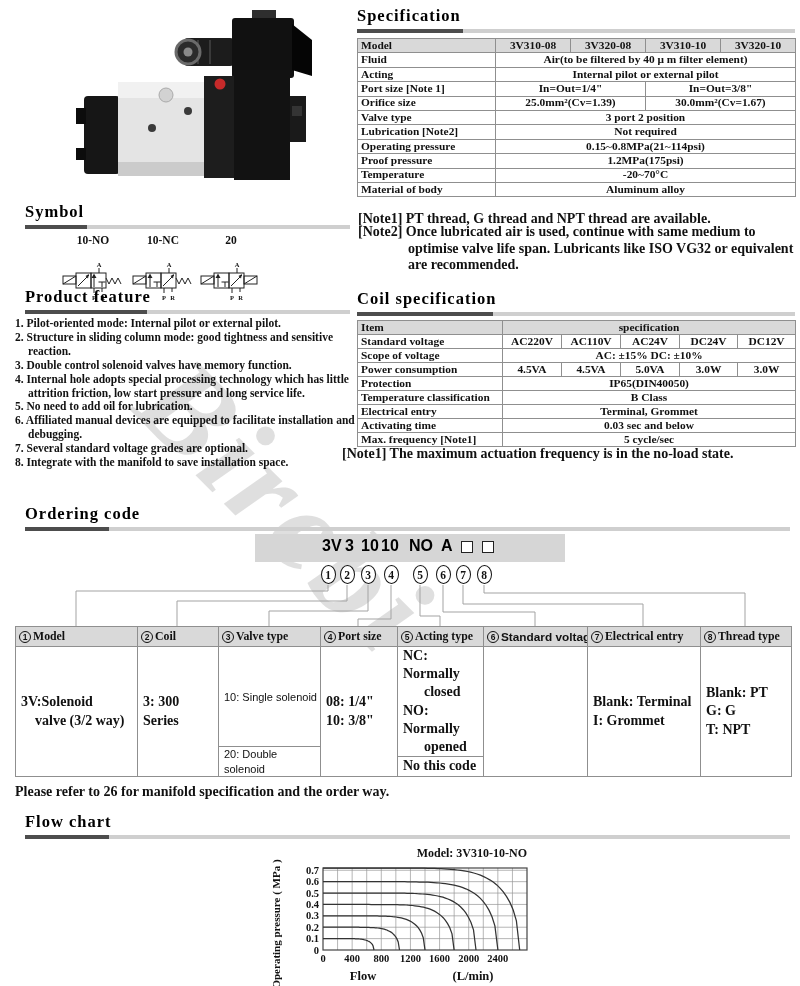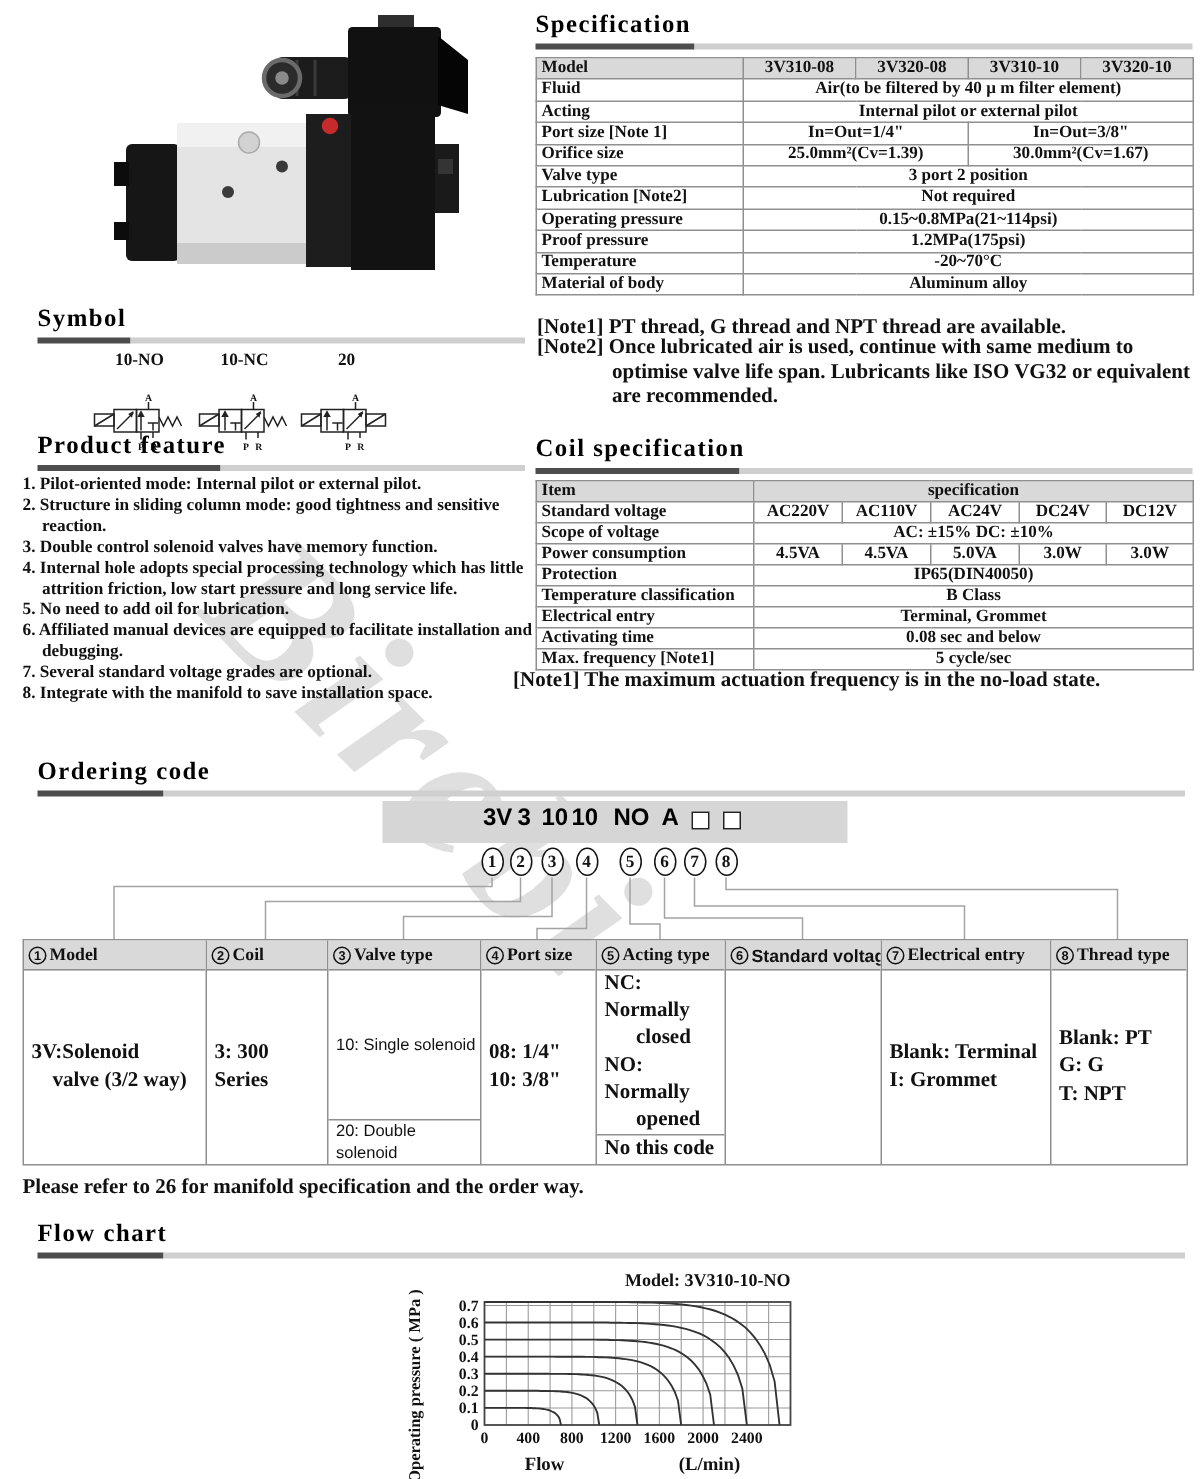--- a/index.html
+++ b/index.html
@@ -310,21 +310,21 @@
       <tr>
         <td class="l">Temperature classification</td>
         <td colspan="5">B Class</td>
       </tr>
       <tr>
         <td class="l">Electrical entry</td>
         <td colspan="5">Terminal, Grommet</td>
       </tr>
       <tr>
         <td class="l">Activating time</td>
-        <td colspan="5">0.08 sec and below</td>
+        <td colspan="5">0.03 sec and below</td>
       </tr>
       <tr>
         <td class="l">Max. frequency  [Note1]</td>
         <td colspan="5">5 cycle/sec</td>
       </tr>
     </tbody>
 </table>
 <div class="abs note" style="left:342px;top:446px;width:438px">[Note1]  The maximum actuation frequency is in the no-load state.</div>
 
 <div class="abs" style="left:25px;top:504px;width:765px">

